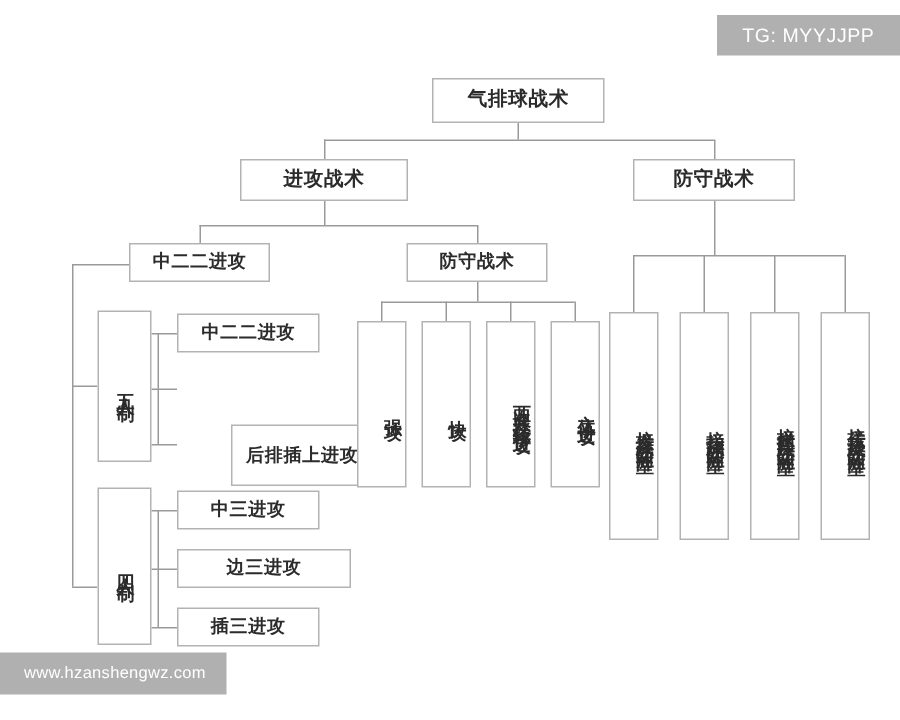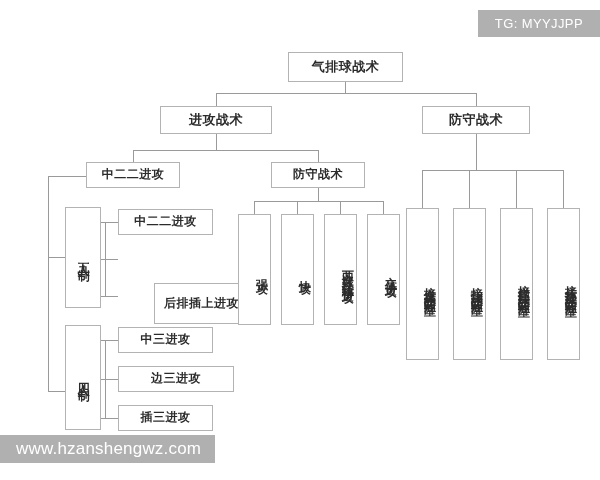--- a/index.html
+++ b/index.html
@@ -82,21 +82,21 @@
     height: 27px;
     padding: 0 17px;
     font-size: 13px;
     letter-spacing: 0.4px;
   }
   #wm-url {
     left: 0;
     bottom: 17px;
     height: 28px;
     padding: 0 14px 0 16px;
-    font-size: 17px;
+    font-size: 11px;
     letter-spacing: 0.2px;
   }
   #logo {
     position: absolute;
     left: 443px;
     top: 400px;
     display: flex;
     align-items: center;
     gap: 5px;
     color: #c9c9c9;

